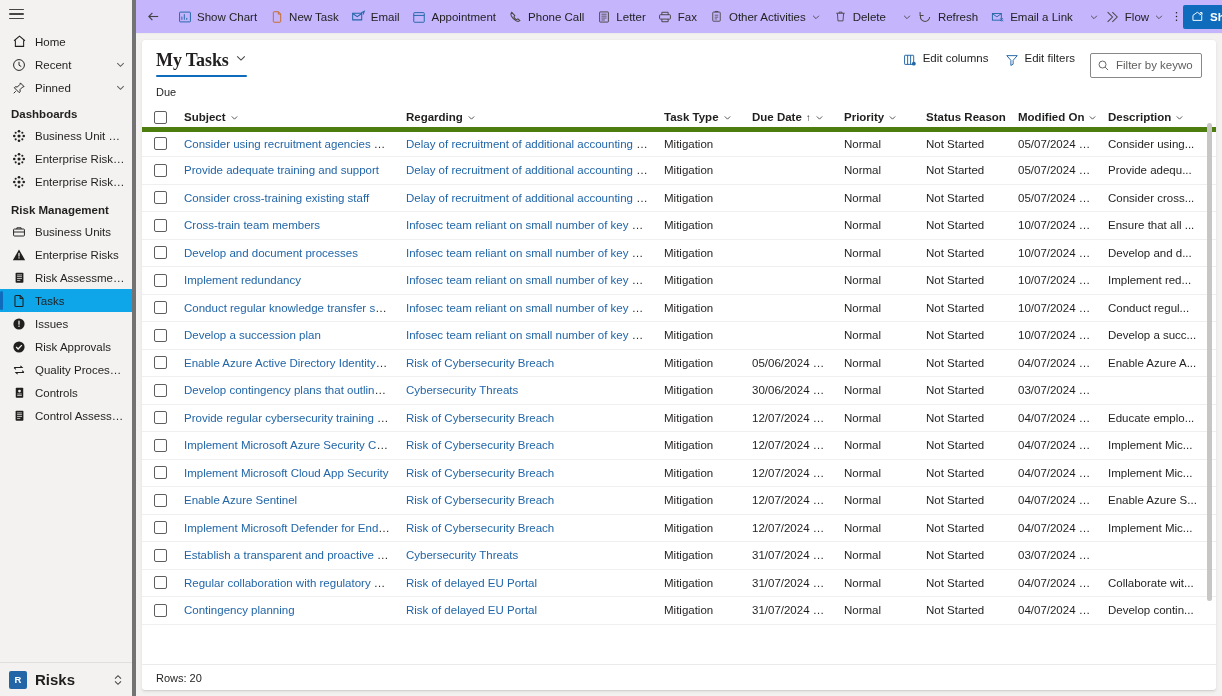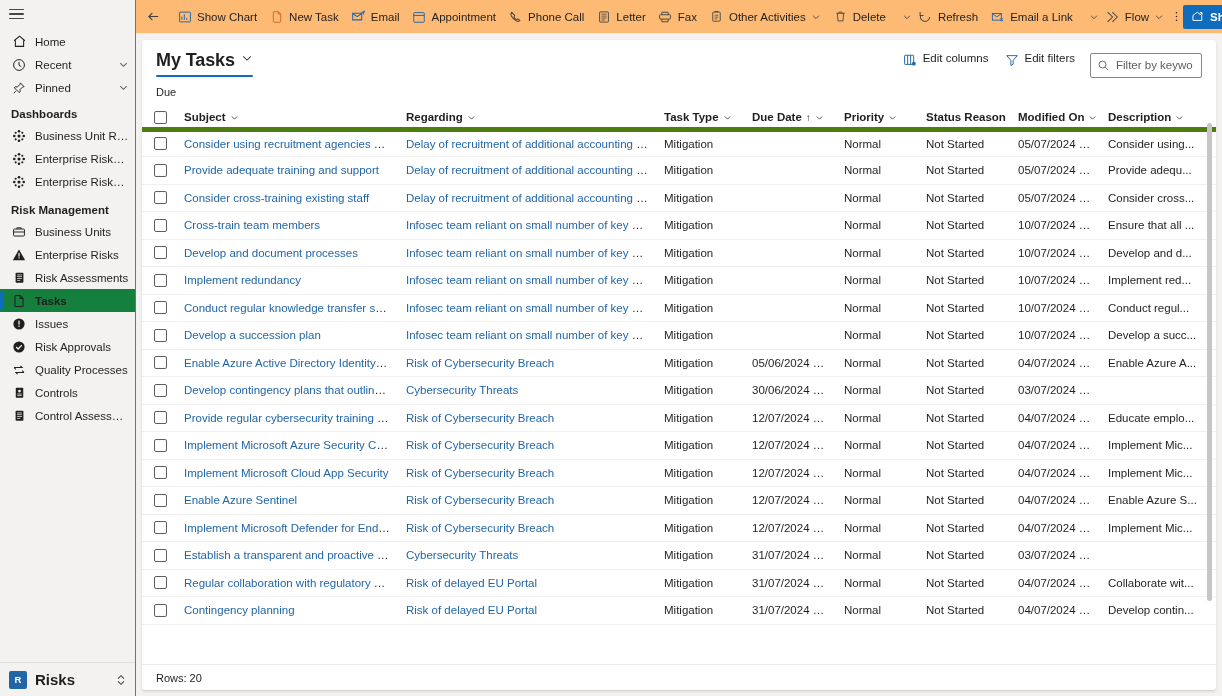--- a/index.html
+++ b/index.html
@@ -12,36 +12,36 @@
     font-size: 12px;
     color: #323130;
     -webkit-font-smoothing: antialiased;
   }
   #app { display: flex; width: 1222px; height: 696px; background: #f3f2f1; }
 
   
   #sidebar {
     width: 136px; min-width: 136px; height: 696px;
     background: #f3f2f1;
-    border-right: 1px solid #737373;
+    border-right: 4px solid #737373;
     display: flex; flex-direction: column;
     position: relative;
   }
   .ham-wrap { height: 28px; display: flex; align-items: center; padding-left: 9px; }
   .ham { width: 15px; height: 11px; display: flex; flex-direction: column; justify-content: space-between; cursor: pointer; }
   .ham i { display: block; height: 1.4px; background: #484644; border-radius: 1px; }
 
   .nav-scroll { flex: 1; overflow: hidden; padding-top: 2px; }
   .nav-item {
     display: flex; align-items: center;
     height: 23px; padding-left: 11px; padding-right: 6px;
     cursor: pointer; position: relative;
     font-size: 11.5px; color: #201f1e;
   }
-  .nav-item.active { background: #15803d; font-weight: 700; }
+  .nav-item.active { background: #0ea5e9; font-weight: 400; }
   .nav-item.active:before {
     content: ""; position: absolute; left: 0; top: 2px; bottom: 2px;
     width: 2.5px; background: #0f6cbd; border-radius: 2px;
   }
   .nav-ico {
     width: 16px; height: 16px; min-width: 16px; margin-right: 8px;
     display: flex; align-items: center; justify-content: center;
     color: #201f1e;
   }
   .nav-ico svg { display: block; }
@@ -66,21 +66,21 @@
   }
   .app-name { font-size: 15px; font-weight: 700; color: #201f1e; }
   .app-switch { margin-left: auto; color: #484644; display: flex; align-items: center; }
 
   
   #main { flex: 1; display: flex; flex-direction: column; height: 696px; background: #f3f2f1; overflow: hidden; }
 
   
   #cmdbar {
     height: 34px; min-height: 34px;
-    background: #fdba74;
+    background: #c4b5fd;
     display: flex; align-items: center;
     padding: 0 8px 0 10px;
     border-bottom: 1px solid #edebe9;
   }
   .cmd-back {
     width: 26px; height: 26px; display: flex; align-items: center; justify-content: center;
     color: #424242; cursor: pointer; border-radius: 2px;
   }
   .cmd-sep { width: 1px; height: 17px; background: #e1dfdd; margin: 0 5px; }
   .cmd-btn {
@@ -120,21 +120,21 @@
     display: flex; flex-direction: column;
     overflow: hidden;
     box-shadow: 0 0.3px 0.9px rgba(0,0,0,0.07), 0 1.6px 3.6px rgba(0,0,0,0.08);
   }
 
   #view-header {
     display: flex; align-items: flex-start;
     padding: 10px 14px 0 14px;
     min-height: 34px;
   }
-  .view-title-wrap { display: inline-flex; flex-direction: column; cursor: pointer; }
+  .view-title-wrap { display: inline-flex; flex-direction: column; cursor: pointer; font-family: Liberation Serif, serif; }
   .view-title-row { display: inline-flex; align-items: baseline; }
   .view-title {
     font-size: 18px; font-weight: 600; color: #201f1e; letter-spacing: -0.1px;
   }
   .view-title-chev { margin-left: 6px; color: #484644; position: relative; top: -2px; }
   .view-underline { height: 2px; background: #0f6cbd; margin-top: 4px; border-radius: 1px; }
 
   .header-right { margin-left: auto; display: flex; align-items: center; gap: 2px; padding-top: 2px; }
   .hr-btn {
     display: flex; height: 26px; padding: 0 7px;

